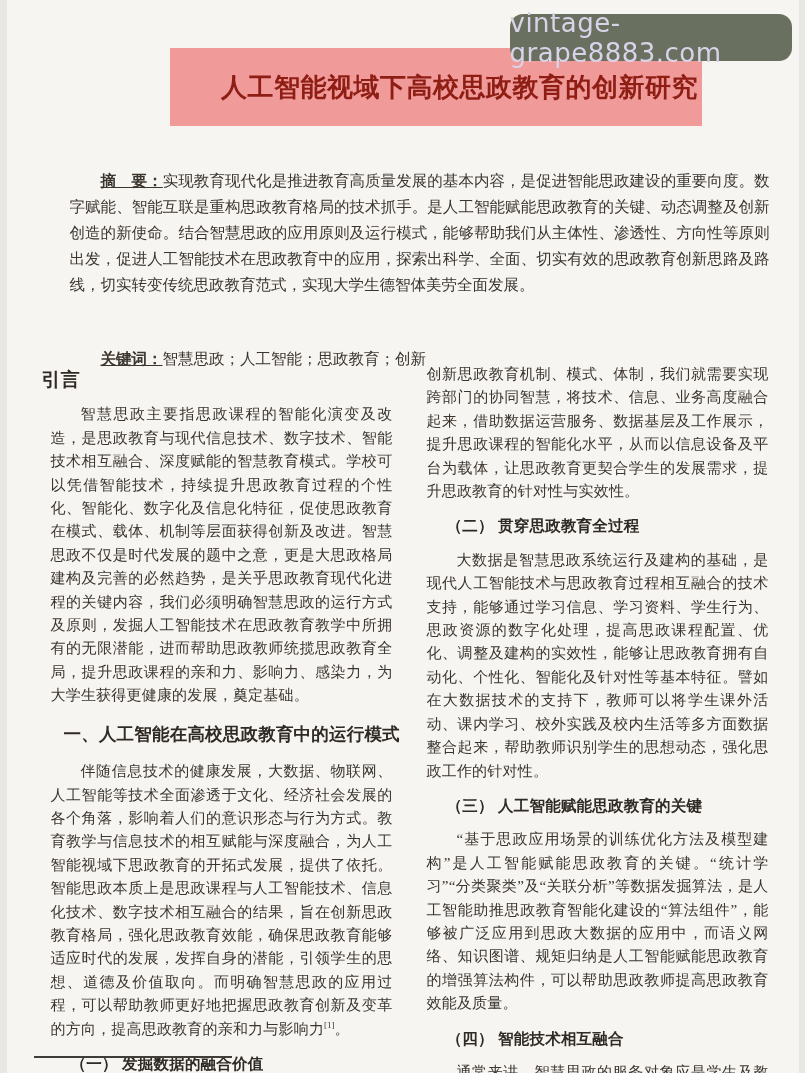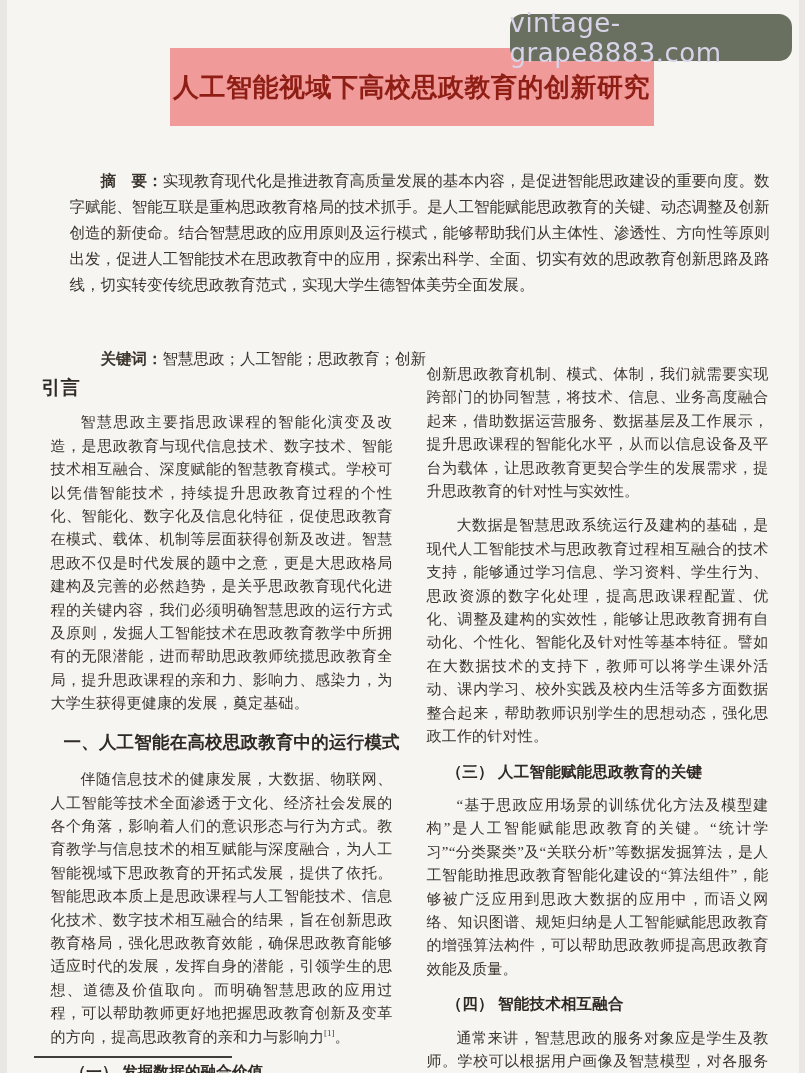--- a/index.html
+++ b/index.html
@@ -27,60 +27,62 @@
     font-size:26px; color:#d8d3e9; letter-spacing:0.5px;
   }
 
   
   .title-block{
     position:absolute; left:163px; top:48px;
     width:484px; height:78px;
     background:#f09a9a;
     display:flex; align-items:center; justify-content:center;
     z-index:2;
+    padding-left:48px;
   }
   .title-block h1{
     margin:0;
     font-size:26px; font-weight:bold;
     color:#8e1d14;
     letter-spacing:0.5px;
     white-space:nowrap;
   }
 
   
   .abstract{
     position:absolute; left:63px; top:168px; width:700px;
     font-size:15.5px; line-height:26px;
     text-align:justify;
   }
   .abstract p{ margin:0; }
   .abstract .first{ text-indent:2em; }
   .abstract .label{
     font-family:"Liberation Sans","DejaVu Sans",sans-serif;
     font-weight:bold;
+    text-decoration:underline;
   }
   .abstract .keywords{ text-indent:2em;margin-top:48px; }
 
   
   .columns{
     position:absolute; left:33px; top:352px; width:740px;
     display:flex; gap:12px;
   }
   .col{
     width:364px;
     font-size:15px; line-height:23.4px;
     letter-spacing:0.2px;
     text-align:justify;
   }
   .col p{ margin:11px; }
   .col p.indent{ text-indent:2em; }
   .col p.noindent{ text-indent:0; }
 
   h2.intro{
-    margin:24px 0 12px 2px;
+    margin:16px 0 12px 2px;
     font-family:"Liberation Sans","DejaVu Sans",sans-serif;
     font-size:19px; font-weight:bold; color:#2f2a24;
   }
   h3.section{
     margin:15px 6px 14px 0;
     padding-left:24px;
     font-family:"Liberation Sans","DejaVu Sans",sans-serif;
     font-size:17.5px; font-weight:bold; color:#2f2a24;
     white-space:nowrap;
   }
@@ -124,20 +126,21 @@
       <h2 class="intro">引言</h2>
       <p class="indent">智慧思政主要指思政课程的智能化演变及改造，是思政教育与现代信息技术、数字技术、智能技术相互融合、深度赋能的智慧教育模式。学校可以凭借智能技术，持续提升思政教育过程的个性化、智能化、数字化及信息化特征，促使思政教育在模式、载体、机制等层面获得创新及改进。智慧思政不仅是时代发展的题中之意，更是大思政格局建构及完善的必然趋势，是关乎思政教育现代化进程的关键内容，我们必须明确智慧思政的运行方式及原则，发掘人工智能技术在思政教育教学中所拥有的无限潜能，进而帮助思政教师统揽思政教育全局，提升思政课程的亲和力、影响力、感染力，为大学生获得更健康的发展，奠定基础。</p>
       <h3 class="section">一、人工智能在高校思政教育中的运行模式</h3>
       <p class="indent"><span>伴随信息技术的健康发展，大数据、物联网、人工智能等技术全面渗透于文化、经济社会发展的各个角落，影响着人们的意识形态与行为方式。教育教学与信息技术的相互赋能与深度融合，为人工智能视域下思政教育的开拓式发展，提供了依托。智能思政本质上是思政课程与人工智能技术、信息化技术、数字技术相互融合的结果，旨在创新思政教育格局，强化思政教育效能，确保思政教育能够适应时代的发展，发挥自身的潜能，引领学生的思想、道德及价值取向。而明确智慧思政的应用过程，可以帮助教师更好地把握思政教育创新及变革的方向，提高思政教育的亲和力与影响力</span><sup class="ref">[1]</sup><span>。</span></p>
       <h4 class="subsection">（一） 发掘数据的融合价值</h4>
       <p class="indent">在人工智能视域下，为推进智慧思政系统的建构，</p>
     </div>
 
     <div class="col">
       <p class="noindent">创新思政教育机制、模式、体制，我们就需要实现跨部门的协同智慧，将技术、信息、业务高度融合起来，借助数据运营服务、数据基层及工作展示，提升思政课程的智能化水平，从而以信息设备及平台为载体，让思政教育更契合学生的发展需求，提升思政教育的针对性与实效性。</p>
+      <h4 class="subsection">（二） 贯穿思政教育全过程</h4>
       <p class="indent">大数据是智慧思政系统运行及建构的基础，是现代人工智能技术与思政教育过程相互融合的技术支持，能够通过学习信息、学习资料、学生行为、思政资源的数字化处理，提高思政课程配置、优化、调整及建构的实效性，能够让思政教育拥有自动化、个性化、智能化及针对性等基本特征。譬如在大数据技术的支持下，教师可以将学生课外活动、课内学习、校外实践及校内生活等多方面数据整合起来，帮助教师识别学生的思想动态，强化思政工作的针对性。</p>
       <h4 class="subsection">（三） 人工智能赋能思政教育的关键</h4>
       <p class="indent">“基于思政应用场景的训练优化方法及模型建构”是人工智能赋能思政教育的关键。“统计学习”“分类聚类”及“关联分析”等数据发掘算法，是人工智能助推思政教育智能化建设的“算法组件”，能够被广泛应用到思政大数据的应用中，而语义网络、知识图谱、规矩归纳是人工智能赋能思政教育的增强算法构件，可以帮助思政教师提高思政教育效能及质量。</p>
       <h4 class="subsection">（四） 智能技术相互融合</h4>
       <p class="indent">通常来讲，智慧思政的服务对象应是学生及教师。学校可以根据用户画像及智慧模型，对各服务对象及用户主体进行深层次分析，使思政教育过程更加智能及精准。从学生的角度出发，智慧思政系统可以采集学生的</p>
     </div>
 
   </div>
 
   <div class="footnote-rule"></div>

